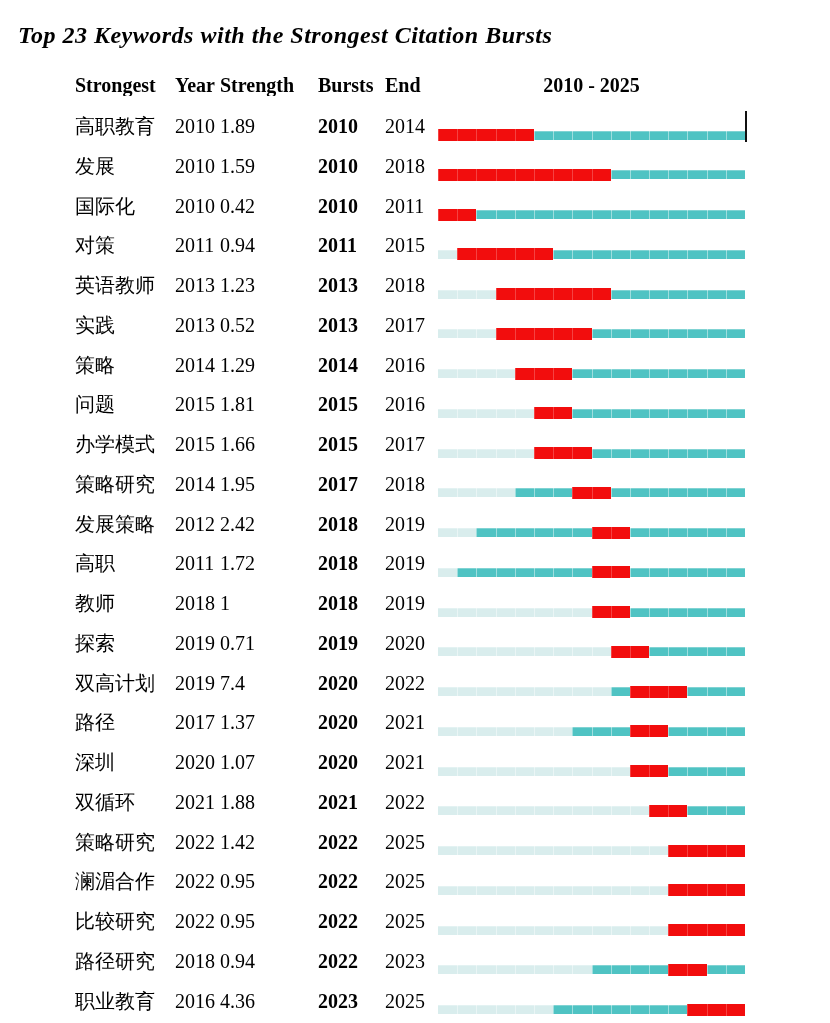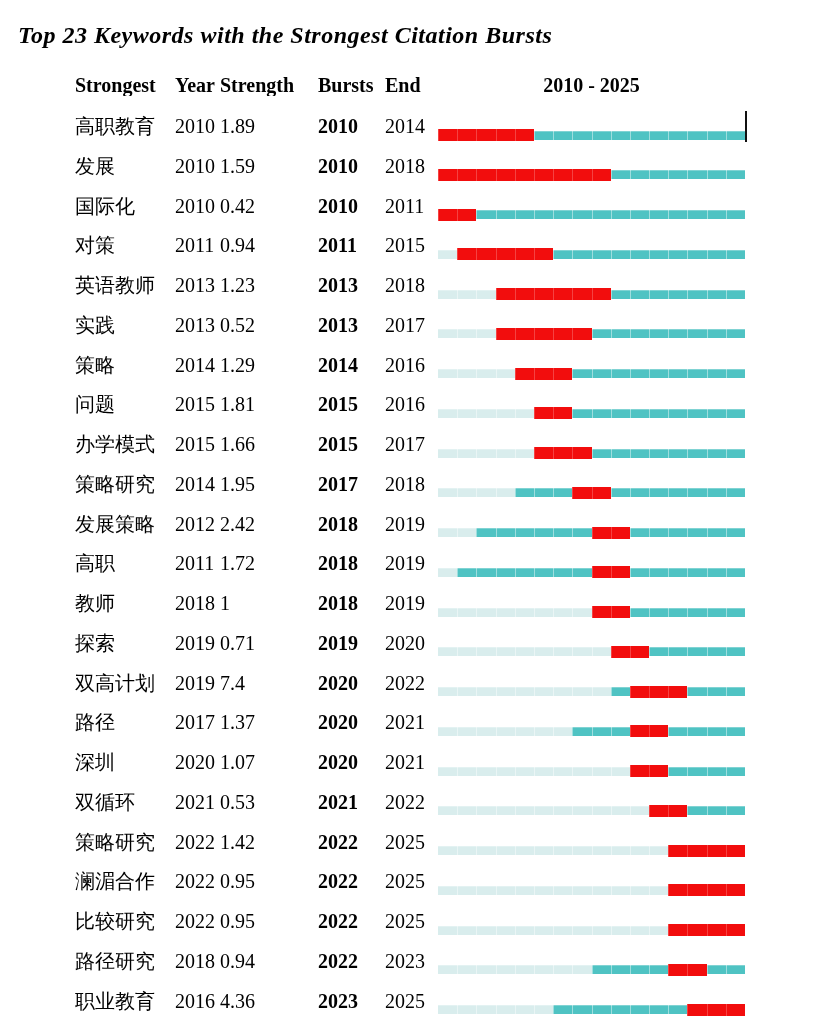--- a/index.html
+++ b/index.html
@@ -583,21 +583,21 @@
           <span class="seg teal"></span>
           <span class="seg teal"></span>
           <span class="seg teal"></span>
         </span>
     </span>
   </div>
 
   <div class="row grid-row">
     <span class="cell col-keyword">双循环</span>
     <span class="cell col-year">2021</span>
-    <span class="cell col-strength">0.53</span>
+    <span class="cell col-strength">1.88</span>
     <span class="cell col-begin">2021</span>
     <span class="cell col-end">2022</span>
     <span class="bar-cell">
       <span class="bar">
           <span class="seg pale"></span>
           <span class="seg pale"></span>
           <span class="seg pale"></span>
           <span class="seg pale"></span>
           <span class="seg pale"></span>
           <span class="seg pale"></span>

